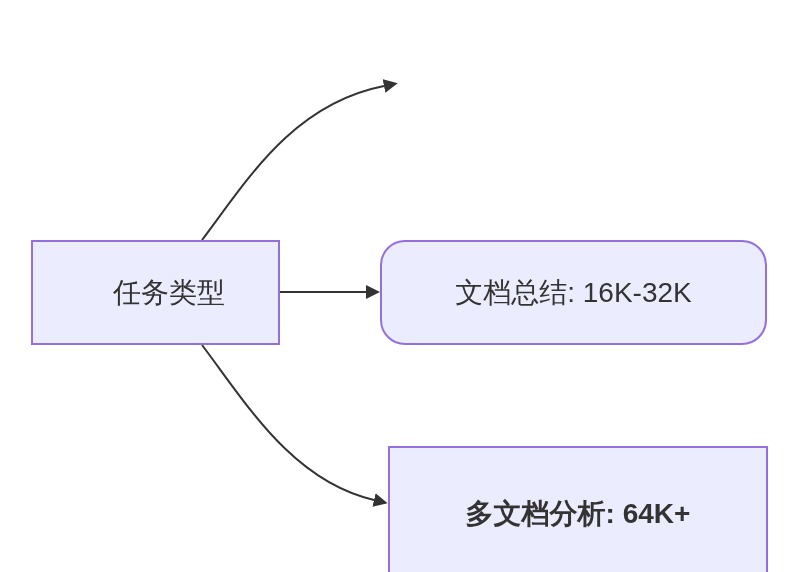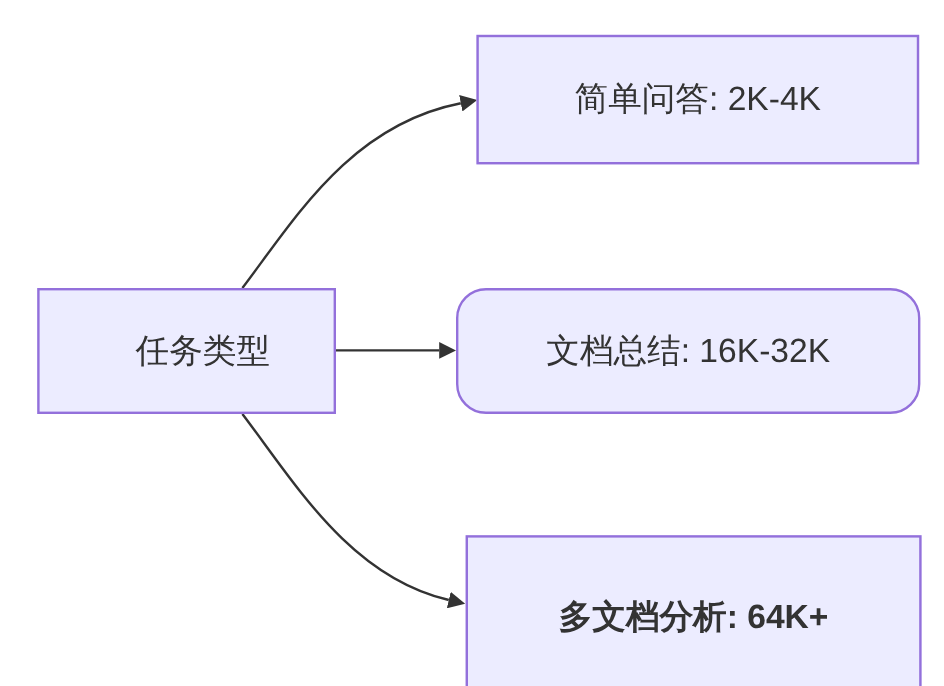--- a/index.html
+++ b/index.html
@@ -66,23 +66,20 @@
     </defs>
     <path class="edge" d="M202,240 C246,182 292,104 384,86" marker-end="url(#arrow)"></path>
     <path class="edge" d="M280,292 L366,292" marker-end="url(#arrow)"></path>
     <path class="edge" d="M202,345 C246,403 292,481 374,500" marker-end="url(#arrow)"></path>
   </svg>
 
   <div class="node node-root">
     <span>任务类型</span>
   </div>
 
-  <div class="node node-top">
-    <span>简单问答: 2K-4K</span>
-  </div>
 
   <div class="node node-middle">
     <span>文档总结: 16K-32K</span>
   </div>
 
   <div class="node node-bottom">
     <span>多文档分析: 64K+</span>
   </div>
 
 </div>

